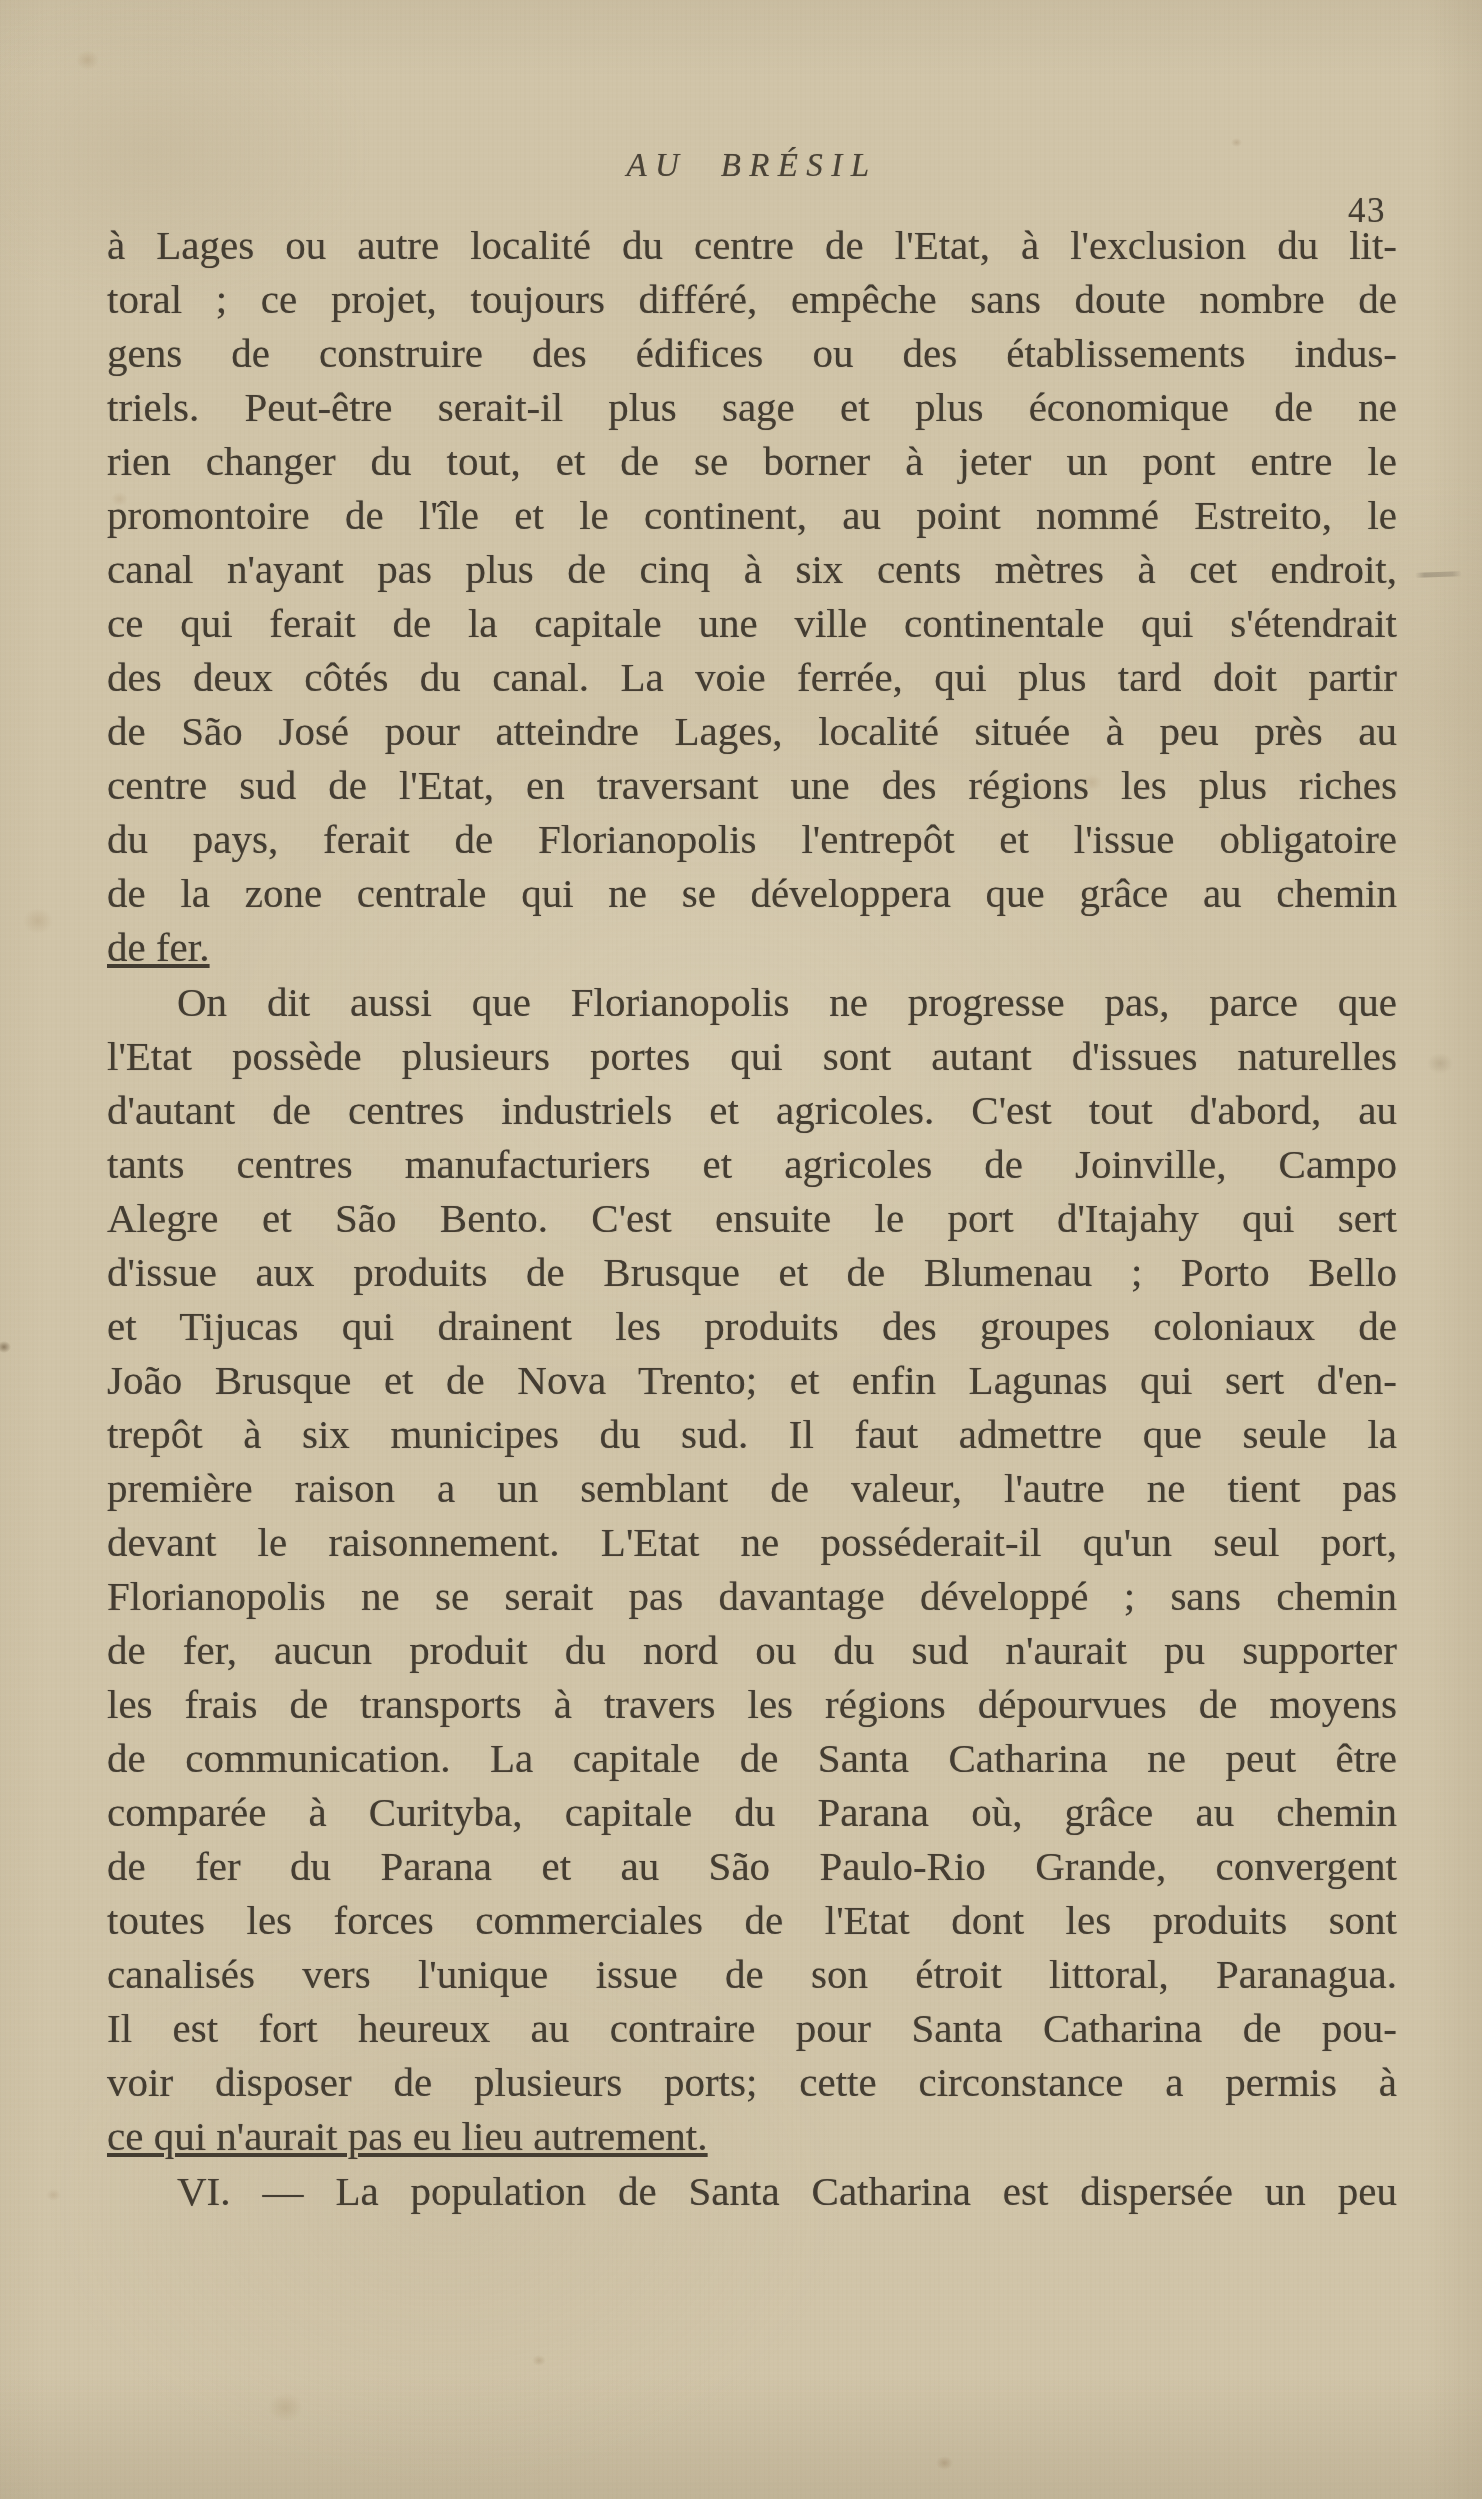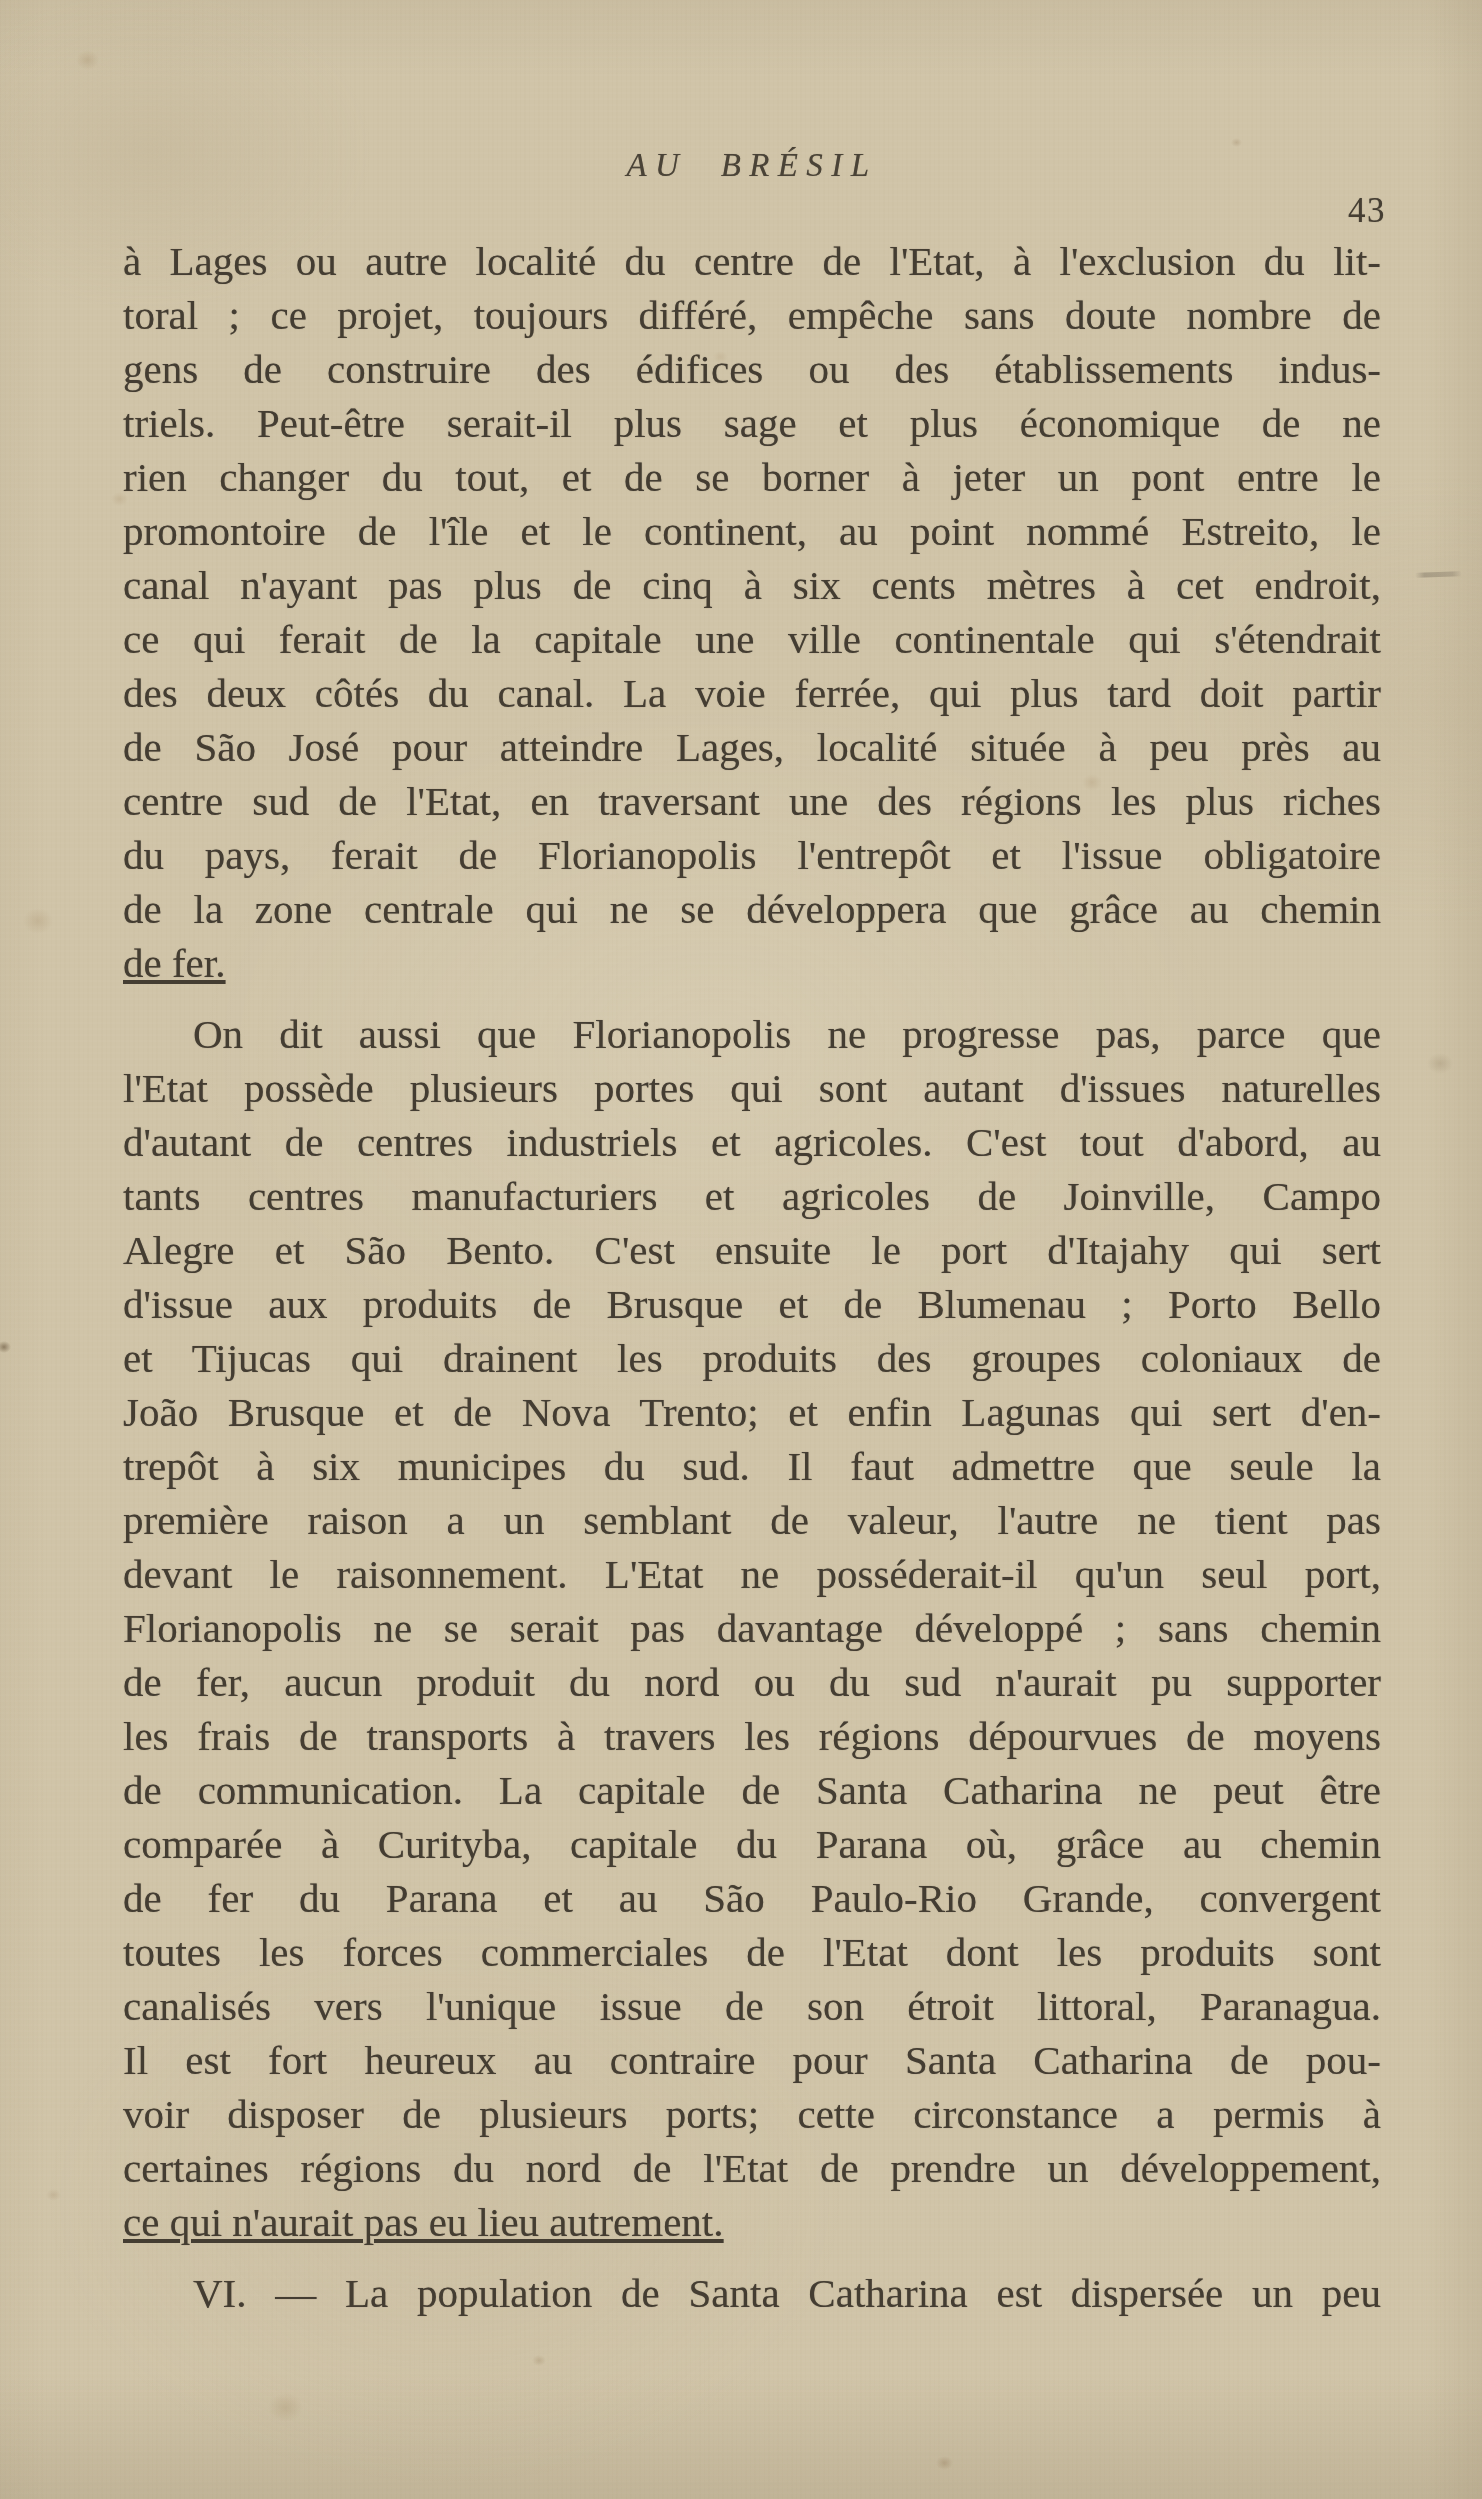--- a/index.html
+++ b/index.html
@@ -31,21 +31,21 @@
   .page-number{
     position:absolute; right:12px; top:0;
     font-size:35px; letter-spacing:1.5px;
     color:#453e33; text-shadow:0 0 0.8px rgba(74,67,55,0.5);margin-top:44px;
   }
   .text-block{
     position:absolute; left:106px; top:217px; width:1292px;
     font-size:41px; line-height:54px;
     color:#443d32; text-shadow:0 0 0.9px rgba(68,61,50,0.55);
   }
-  .para{margin:17px;padding:0;}
+  .para{margin:1px;padding:0;}
   .line{
     text-align:justify; text-align-last:justify;
     white-space:normal;
   }
   .line.endline{text-align-last:left;text-decoration:underline;}
   .line.indent{text-indent:70px;}
   .stain{position:absolute; pointer-events:none;}
   .pencil-dash{
     position:absolute; left:1415px; top:572px; width:47px; height:5.3px;
     background:linear-gradient(90deg, transparent, rgba(110,100,85,0.38) 20%, rgba(110,100,85,0.30) 80%, transparent);
@@ -92,21 +92,20 @@
     <div class="line">Florianopolis ne se serait pas davantage développé ; sans chemin</div>
     <div class="line">de fer, aucun produit du nord ou du sud n'aurait pu supporter</div>
     <div class="line">les frais de transports à travers les régions dépourvues de moyens</div>
     <div class="line">de communication. La capitale de Santa Catharina ne peut être</div>
     <div class="line">comparée à Curityba, capitale du Parana où, grâce au chemin</div>
     <div class="line">de fer du Parana et au São Paulo-Rio Grande, convergent</div>
     <div class="line">toutes les forces commerciales de l'Etat dont les produits sont</div>
     <div class="line">canalisés vers l'unique issue de son étroit littoral, Paranagua.</div>
     <div class="line">Il est fort heureux au contraire pour Santa Catharina de pou-</div>
     <div class="line">voir disposer de plusieurs ports; cette circonstance a permis à</div>
-    <div class="line">certaines régions du nord de l'Etat de prendre un développement,</div>
     <div class="line endline">ce qui n'aurait pas eu lieu autrement.</div>
   </div>
   <div class="para">
     <div class="line indent">VI. — La population de Santa Catharina est dispersée un peu</div>
   </div>
 </div>
 
 <div class="pencil-dash"></div>
 <div class="stain" style="left:76px;top:50px;width:23px;height:20px;background:radial-gradient(closest-side, rgba(150,120,80,0.22), transparent);"></div>
 <div class="stain" style="left:23px;top:908px;width:30px;height:26px;background:radial-gradient(closest-side, rgba(150,120,80,0.20), transparent);"></div>

